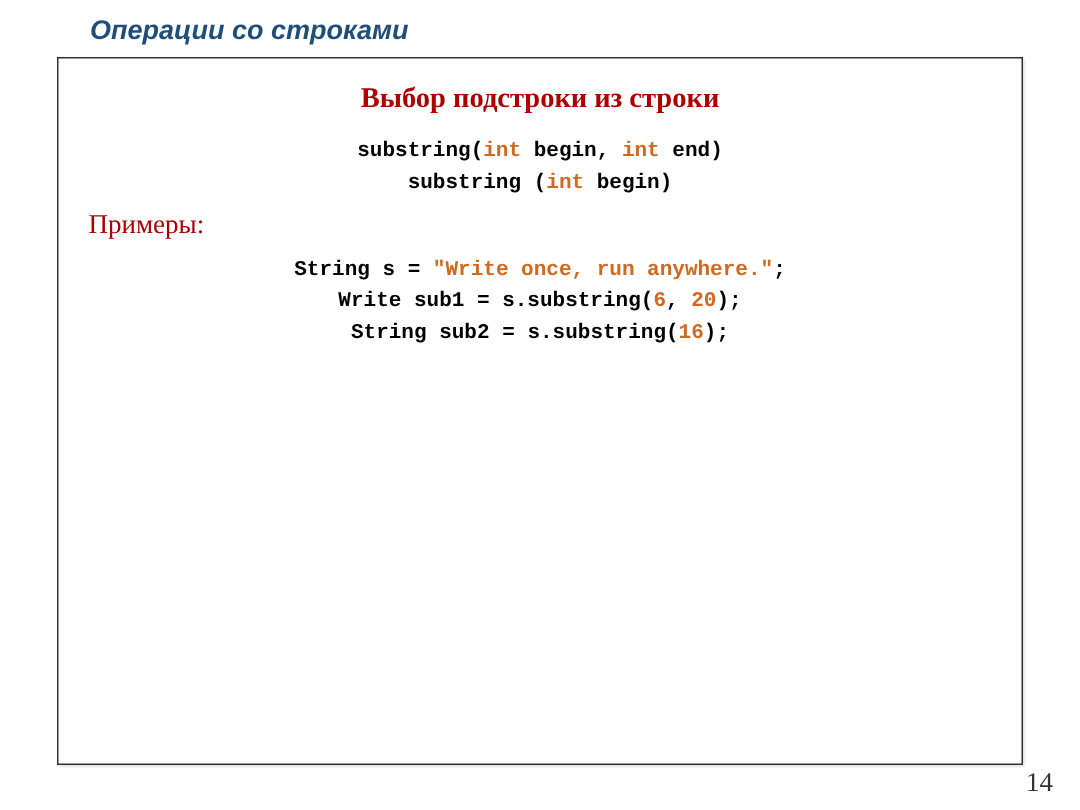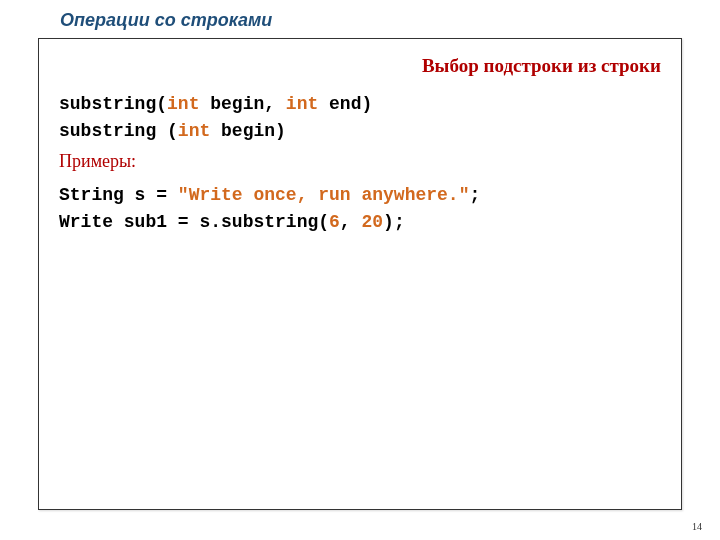--- a/index.html
+++ b/index.html
@@ -26,45 +26,46 @@
     position: absolute;
     top: 38px;
     left: 38px;
     right: 38px;
     bottom: 30px;
     border: 1px solid #333;
     padding: 16px 20px 20px 20px;
     box-shadow: 1px 1px 2px rgba(0,0,0,0.15);
   }
   .subtitle {
-    text-align: right;
+    text-align: center;
     font-weight: bold;
     color: #b00000;
     font-size: 19px;
     margin-bottom: 14px;
   }
   .mono {
     font-family: 'Courier New', Courier, monospace;
-    font-size: 18px;
+    font-size: 14px;
     font-weight: bold;
     line-height: 1.5;
+    text-align: center;
   }
   .orange { color: #d2691e; }
   .examples-label {
     color: #b00000;
     font-size: 18px;
     margin-top: 6px;
     margin-bottom: 10px;
   }
   .page-num {
     position: absolute;
     bottom: 8px;
     right: 18px;
     font-family: Georgia, serif;
-    font-size: 10px;
+    font-size: 18px;
     color: #333;
     margin-left: 48px;
   }
 </style>
 </head>
 <body>
 
 <div class="header">Операции со строками</div>
 
 <div class="content-box">
@@ -74,16 +75,17 @@
   <div class="mono"><span>substring(</span><span class="orange">int</span><span> begin, </span><span class="orange">int</span><span> end)</span></div>
 
   <div class="mono"><span>substring (</span><span class="orange">int</span><span> begin)</span></div>
 
   <div class="examples-label">Примеры:</div>
 
   <div class="mono"><span>String s = </span><span class="orange">"Write once, run anywhere."</span><span>;</span></div>
 
   <div class="mono"><span>Write sub1 = s.substring(</span><span class="orange">6</span><span>, </span><span class="orange">20</span><span>);</span></div>
 
+  <div class="mono"><span>String sub2 = s.substring(</span><span class="orange">16</span><span>);</span></div>
 
 </div>
 
 <div class="page-num">14</div>
 
 </body></html>

